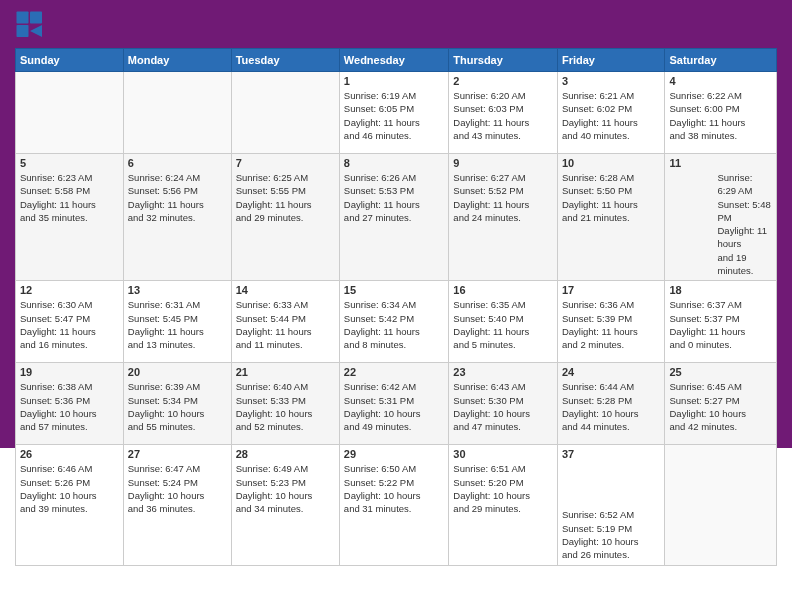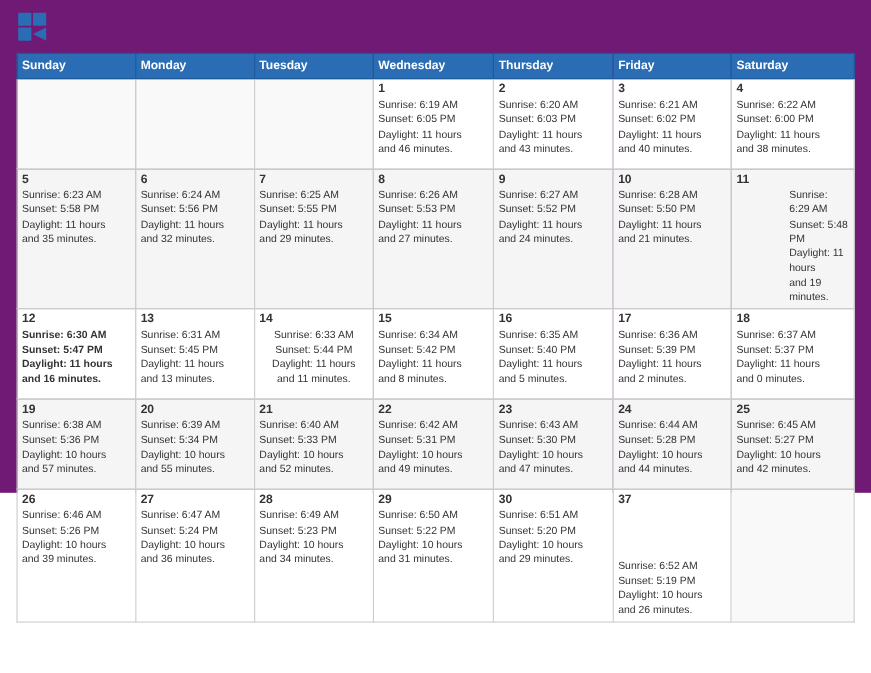--- a/index.html
+++ b/index.html
@@ -210,35 +210,35 @@
             <span class="day-number">11</span>
             <div class="day-info" style="white-space: pre-line; margin-left: 48px;">Sunrise: 6:29 AM
 Sunset: 5:48 PM
 Daylight: 11 hours
 and 19 minutes.</div>
           </td>
         </tr>
         <tr>
           <td>
             <span class="day-number">12</span>
-            <div class="day-info" style="white-space: pre-line; font-weight: bold;">Sunrise: 6:30 AM
+            <div class="day-info" style="white-space: pre-line;">Sunrise: 6:30 AM
 Sunset: 5:47 PM
 Daylight: 11 hours
 and 16 minutes.</div>
           </td>
           <td>
             <span class="day-number">13</span>
             <div class="day-info" style="white-space: pre-line;">Sunrise: 6:31 AM
 Sunset: 5:45 PM
 Daylight: 11 hours
 and 13 minutes.</div>
           </td>
           <td>
             <span class="day-number">14</span>
-            <div class="day-info" style="white-space: pre-line; text-align: center;">Sunrise: 6:33 AM
+            <div class="day-info" style="white-space: pre-line;">Sunrise: 6:33 AM
 Sunset: 5:44 PM
 Daylight: 11 hours
 and 11 minutes.</div>
           </td>
           <td>
             <span class="day-number">15</span>
             <div class="day-info" style="white-space: pre-line;">Sunrise: 6:34 AM
 Sunset: 5:42 PM
 Daylight: 11 hours
 and 8 minutes.</div>

